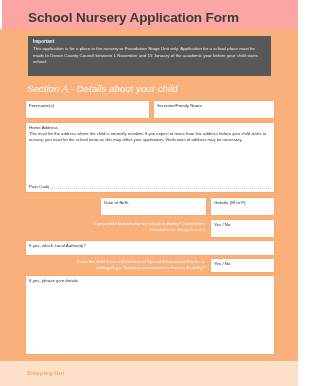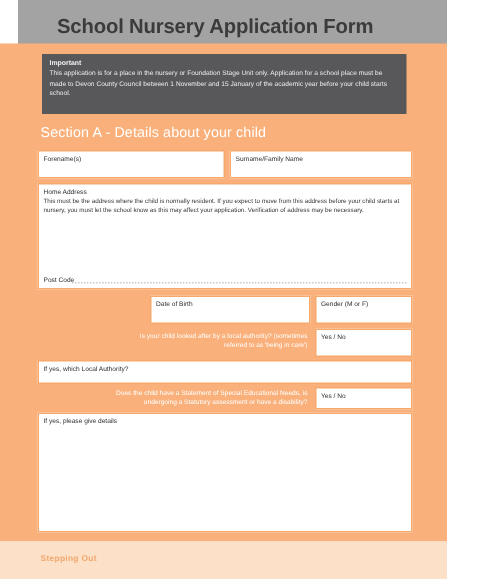--- a/index.html
+++ b/index.html
@@ -18,24 +18,24 @@
   .page {
     position: relative;
     width: 298px;
     height: 386px;
     background: #ffffff;
   }
 
   
   .header {
     position: absolute;
-    left: 12px; top: 0;
+    left: 2px; top: 0;
     width: 298px;
     height: 44px;
-    background: #a3a3a3;
+    background: #fca5a5;
   }
   .page-title {
     position: absolute;
     left: 26px;
     top: 10px;
     font-size: 13.5px;
     font-weight: bold;
     color: #3b3b3b;
     letter-spacing: -0.1px;
     white-space: nowrap;
@@ -78,20 +78,21 @@
 
   
   .section-heading {
     position: absolute;
     left: 27px;
     top: 83px;
     font-size: 9.5px;
     color: #ffffff;
     white-space: nowrap;
     letter-spacing: 0.1px;
+    font-style: italic;
   }
 
   
   .field {
     position: absolute;
     background: #ffffff;
     border: 0.8px solid #f7a96d;
     box-sizing: border-box;
     overflow: hidden;
   }

